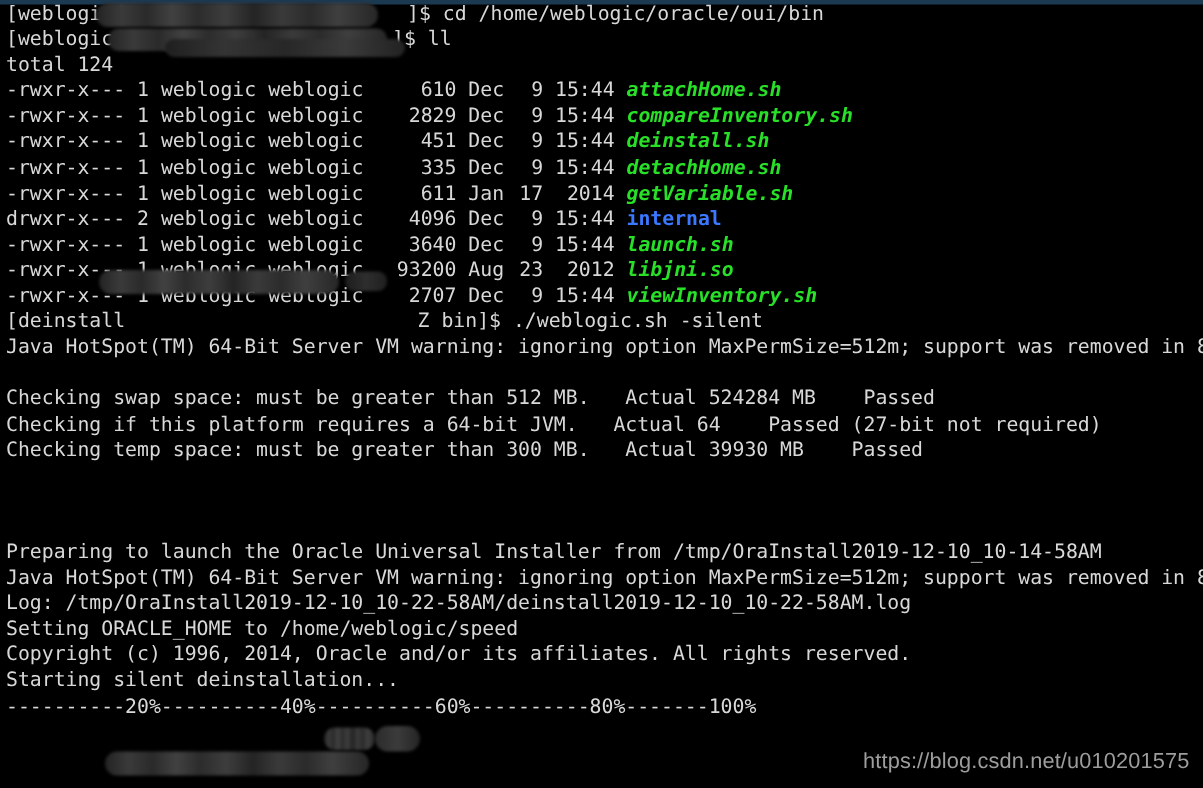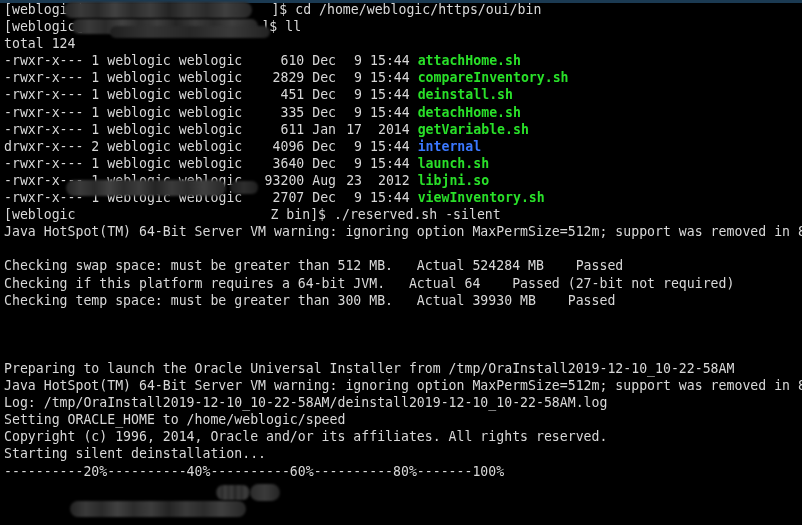--- a/index.html
+++ b/index.html
@@ -40,21 +40,21 @@
     height: 17.1px;
     line-height: 17.1px;
     font-size: 13.2px;
     color: #d8d8d8;
     white-space: pre;
     letter-spacing: 0px;
     font-family: "DejaVu Sans Mono", "Liberation Mono", monospace;
   }
   .line.blank { color: transparent; }
   .seg { white-space: pre; }
-  .c-green { color: #29e029; font-weight: bold; }
+  .c-green { color: #29e029; font-weight: bold; font-style: italic; }
   .c-blue  { color: #3b78ff; font-weight: bold; text-align: center; }
   .c-plain { color: #d8d8d8; }
 
   
   .redact {
     position: absolute;
     border-radius: 9px;
     background: linear-gradient(90deg,
       #232323 0%, #3a3a3a 9%, #2a2a2a 18%, #414141 27%,
       #2c2c2c 36%, #3d3d3d 46%, #242424 56%, #3a3a3a 66%,
@@ -86,21 +86,21 @@
 </style>
 </head>
 <body>
 
 <div id="terminal">
 
   <div class="topstrip"></div>
 
   <div class="screen">
 
-    <div class="line"><span class="seg c-plain">[weblogic(</span><span class="seg" style="display:inline-block;width:188px"></span><span class="seg c-plain">]$ </span><span class="seg c-plain">cd /home/weblogic/https/oui/bin</span></div>
+    <div class="line"><span class="seg c-plain">[weblogic(</span><span class="seg" style="display:inline-block;width:188px"></span><span class="seg c-plain">]$ </span><span class="seg c-plain">cd /home/weblogic/oracle/oui/bin</span></div>
 
     <div class="line"><span class="seg c-plain">[weblogic@</span><span class="seg" style="display:inline-block;width:178px"></span><span class="seg c-plain">]$ </span><span class="seg c-plain">ll</span></div>
 
     <div class="line">total 124</div>
 
     <div class="line"><span class="seg c-plain">-rwxr-x---</span><span class="seg c-plain"> </span><span class="seg c-plain">1</span><span class="seg c-plain"> </span><span class="seg c-plain">weblogic</span><span class="seg c-plain"> </span><span class="seg c-plain">weblogic</span><span class="seg c-plain" style="display:inline-block;width:62px;text-align:right">610</span><span class="seg c-plain"> </span><span class="seg c-plain">Dec</span><span class="seg c-plain" style="display:inline-block;width:26px;text-align:right">9</span><span class="seg c-plain"> </span><span class="seg c-plain">15:44</span><span class="seg c-plain"> </span><span class="seg c-green">attachHome.sh</span></div>
 
     <div class="line"><span class="seg c-plain">-rwxr-x---</span><span class="seg c-plain"> </span><span class="seg c-plain">1</span><span class="seg c-plain"> </span><span class="seg c-plain">weblogic</span><span class="seg c-plain"> </span><span class="seg c-plain">weblogic</span><span class="seg c-plain" style="display:inline-block;width:62px;text-align:right">2829</span><span class="seg c-plain"> </span><span class="seg c-plain">Dec</span><span class="seg c-plain" style="display:inline-block;width:26px;text-align:right">9</span><span class="seg c-plain"> </span><span class="seg c-plain">15:44</span><span class="seg c-plain"> </span><span class="seg c-green">compareInventory.sh</span></div>
 
     <div class="line"><span class="seg c-plain">-rwxr-x---</span><span class="seg c-plain"> </span><span class="seg c-plain">1</span><span class="seg c-plain"> </span><span class="seg c-plain">weblogic</span><span class="seg c-plain"> </span><span class="seg c-plain">weblogic</span><span class="seg c-plain" style="display:inline-block;width:62px;text-align:right">451</span><span class="seg c-plain"> </span><span class="seg c-plain">Dec</span><span class="seg c-plain" style="display:inline-block;width:26px;text-align:right">9</span><span class="seg c-plain"> </span><span class="seg c-plain">15:44</span><span class="seg c-plain"> </span><span class="seg c-green">deinstall.sh</span></div>
@@ -110,43 +110,44 @@
     <div class="line"><span class="seg c-plain">-rwxr-x---</span><span class="seg c-plain"> </span><span class="seg c-plain">1</span><span class="seg c-plain"> </span><span class="seg c-plain">weblogic</span><span class="seg c-plain"> </span><span class="seg c-plain">weblogic</span><span class="seg c-plain" style="display:inline-block;width:62px;text-align:right">611</span><span class="seg c-plain"> </span><span class="seg c-plain">Jan</span><span class="seg c-plain" style="display:inline-block;width:26px;text-align:right">17</span><span class="seg c-plain">  </span><span class="seg c-plain">2014</span><span class="seg c-plain"> </span><span class="seg c-green">getVariable.sh</span></div>
 
     <div class="line"><span class="seg c-plain">drwxr-x---</span><span class="seg c-plain"> </span><span class="seg c-plain">2</span><span class="seg c-plain"> </span><span class="seg c-plain">weblogic</span><span class="seg c-plain"> </span><span class="seg c-plain">weblogic</span><span class="seg c-plain" style="display:inline-block;width:62px;text-align:right">4096</span><span class="seg c-plain"> </span><span class="seg c-plain">Dec</span><span class="seg c-plain" style="display:inline-block;width:26px;text-align:right">9</span><span class="seg c-plain"> </span><span class="seg c-plain">15:44</span><span class="seg c-plain"> </span><span class="seg c-blue">internal</span></div>
 
     <div class="line"><span class="seg c-plain">-rwxr-x---</span><span class="seg c-plain"> </span><span class="seg c-plain">1</span><span class="seg c-plain"> </span><span class="seg c-plain">weblogic</span><span class="seg c-plain"> </span><span class="seg c-plain">weblogic</span><span class="seg c-plain" style="display:inline-block;width:62px;text-align:right">3640</span><span class="seg c-plain"> </span><span class="seg c-plain">Dec</span><span class="seg c-plain" style="display:inline-block;width:26px;text-align:right">9</span><span class="seg c-plain"> </span><span class="seg c-plain">15:44</span><span class="seg c-plain"> </span><span class="seg c-green">launch.sh</span></div>
 
     <div class="line"><span class="seg c-plain">-rwxr-x---</span><span class="seg c-plain"> </span><span class="seg c-plain">1</span><span class="seg c-plain"> </span><span class="seg c-plain">weblogic</span><span class="seg c-plain"> </span><span class="seg c-plain">weblogic</span><span class="seg c-plain" style="display:inline-block;width:62px;text-align:right">93200</span><span class="seg c-plain"> </span><span class="seg c-plain">Aug</span><span class="seg c-plain" style="display:inline-block;width:26px;text-align:right">23</span><span class="seg c-plain">  </span><span class="seg c-plain">2012</span><span class="seg c-plain"> </span><span class="seg c-green">libjni.so</span></div>
 
     <div class="line"><span class="seg c-plain">-rwxr-x---</span><span class="seg c-plain"> </span><span class="seg c-plain">1</span><span class="seg c-plain"> </span><span class="seg c-plain">weblogic</span><span class="seg c-plain"> </span><span class="seg c-plain">weblogic</span><span class="seg c-plain" style="display:inline-block;width:62px;text-align:right">2707</span><span class="seg c-plain"> </span><span class="seg c-plain">Dec</span><span class="seg c-plain" style="display:inline-block;width:26px;text-align:right">9</span><span class="seg c-plain"> </span><span class="seg c-plain">15:44</span><span class="seg c-plain"> </span><span class="seg c-green">viewInventory.sh</span></div>
 
-    <div class="line"><span class="seg c-plain">[weblogic</span><span class="seg" style="display:inline-block;width:195px"></span><span class="seg c-plain">Z bin]$ </span><span class="seg c-plain">./reserved.sh -silent</span></div>
+    <div class="line"><span class="seg c-plain">[deinstall</span><span class="seg" style="display:inline-block;width:195px"></span><span class="seg c-plain">Z bin]$ </span><span class="seg c-plain">./weblogic.sh -silent</span></div>
 
     <div class="line">Java HotSpot(TM) 64-Bit Server VM warning: ignoring option MaxPermSize=512m; support was removed in 8.0</div>
     <div class="line blank">&nbsp;</div>
     <div class="line">Checking swap space: must be greater than 512 MB.   Actual 524284 MB    Passed</div>
     <div class="line">Checking if this platform requires a 64-bit JVM.   Actual 64    Passed (27-bit not required)</div>
     <div class="line">Checking temp space: must be greater than 300 MB.   Actual 39930 MB    Passed</div>
     <div class="line blank">&nbsp;</div>
     <div class="line blank">&nbsp;</div>
     <div class="line blank">&nbsp;</div>
-    <div class="line">Preparing to launch the Oracle Universal Installer from /tmp/OraInstall2019-12-10_10-22-58AM</div>
+    <div class="line">Preparing to launch the Oracle Universal Installer from /tmp/OraInstall2019-12-10_10-14-58AM</div>
     <div class="line">Java HotSpot(TM) 64-Bit Server VM warning: ignoring option MaxPermSize=512m; support was removed in 8.0</div>
     <div class="line">Log: /tmp/OraInstall2019-12-10_10-22-58AM/deinstall2019-12-10_10-22-58AM.log</div>
     <div class="line">Setting ORACLE_HOME to /home/weblogic/speed</div>
     <div class="line">Copyright (c) 1996, 2014, Oracle and/or its affiliates. All rights reserved.</div>
     <div class="line">Starting silent deinstallation...</div>
     <div class="line">----------20%----------40%----------60%----------80%-------100%</div>
 
   </div>
 
   <div class="redact r1"></div>
   <div class="redact r2"></div>
   <div class="redact r2b"></div>
   <div class="redact r3"></div>
   <div class="redact r4"></div>
   <div class="redact r5"></div>
   <div class="redact r6"></div>
   <div class="redact r7"></div>
 
+  <div class="watermark">https://blog.csdn.net/u010201575</div>
 
 </div>
 
 </body></html>

